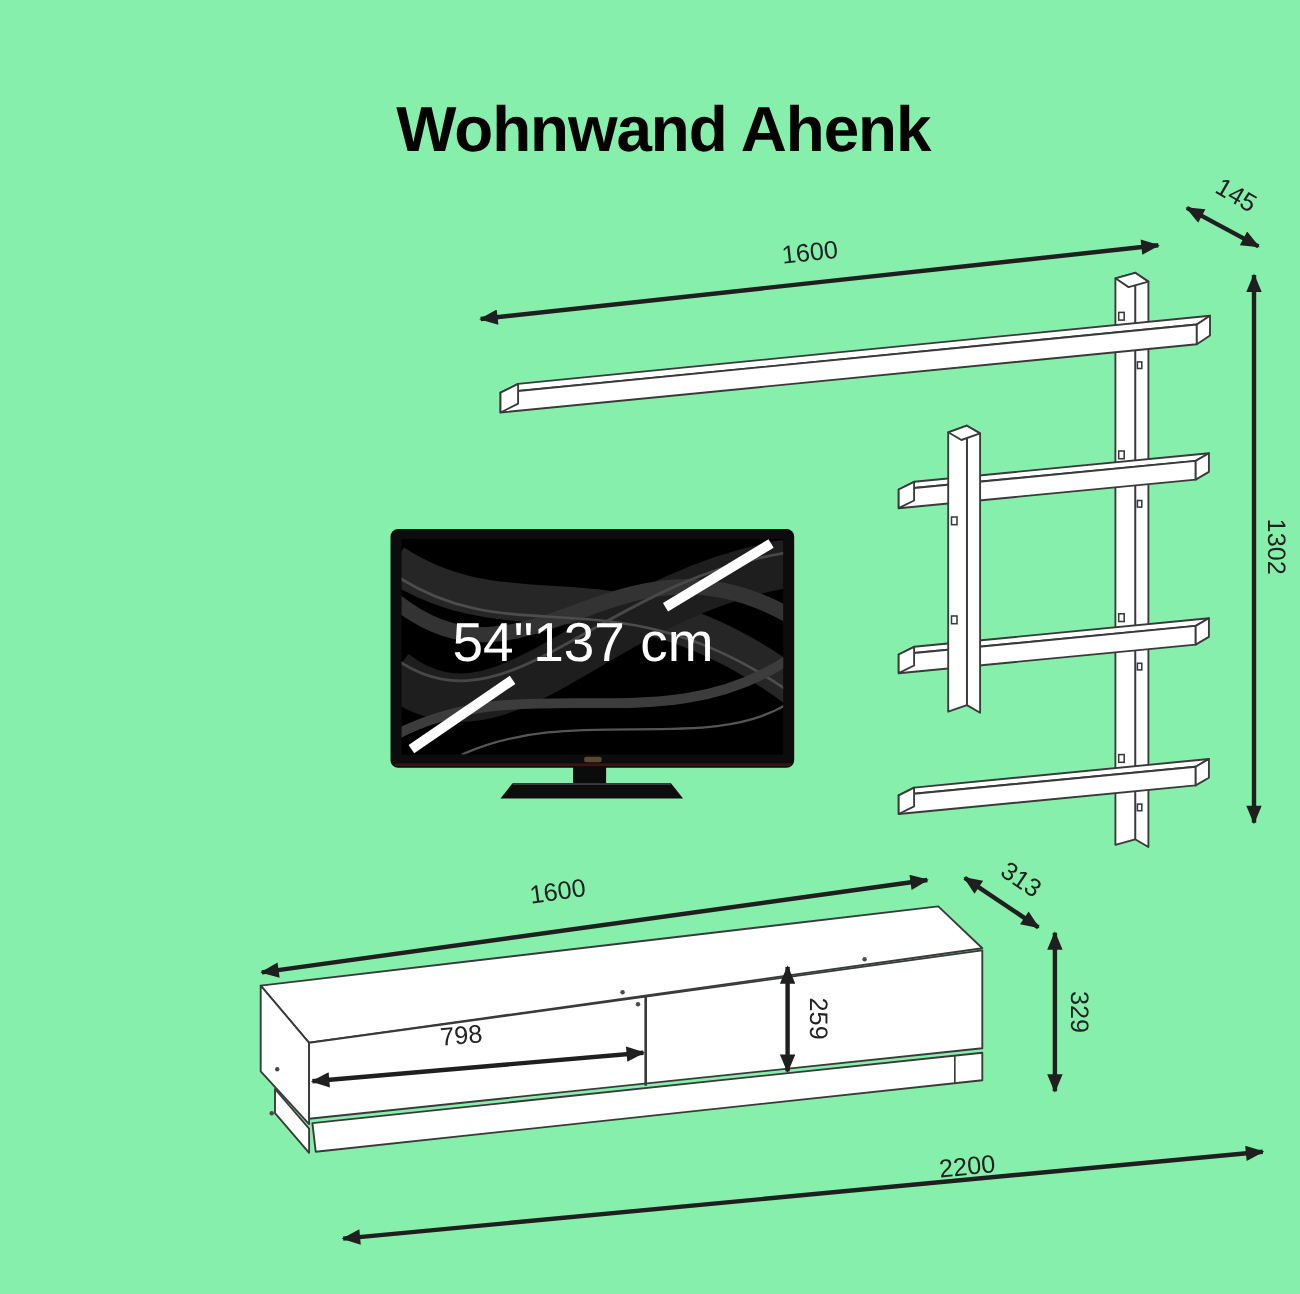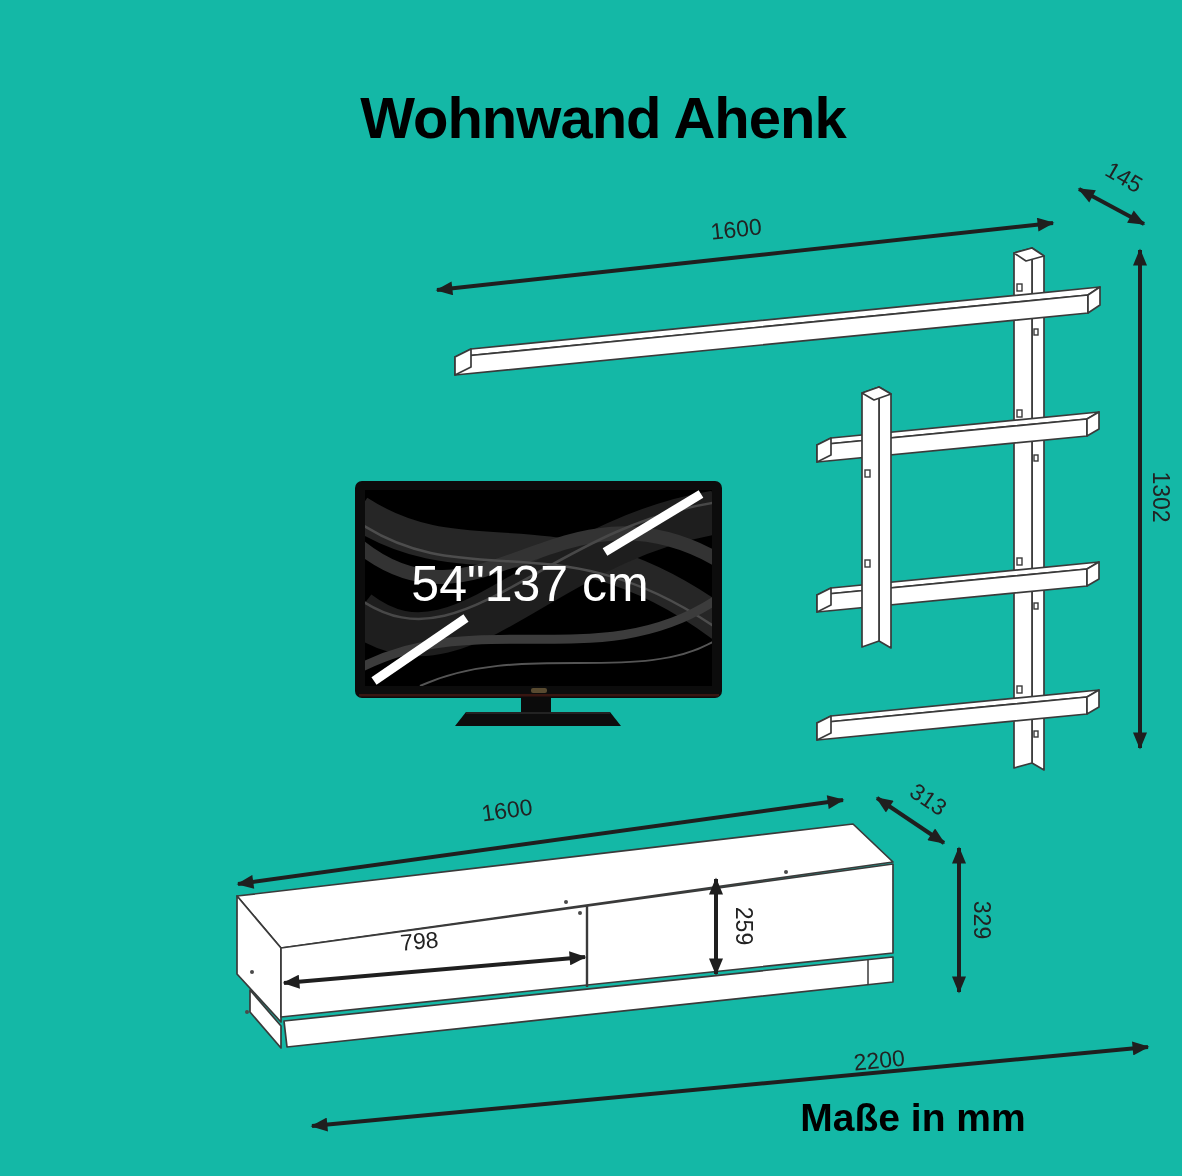--- a/index.html
+++ b/index.html
@@ -1,16 +1,16 @@
 <!DOCTYPE html>
 <html><head>
 <meta charset="utf-8">
 <style>
   html,body{margin:0;padding:0;background:#fff;}
-  #canvas{position:relative;width:1182px;height:1176px;background:#14b8a6;overflow:hidden;
+  #canvas{position:relative;width:1182px;height:1176px;background:#86efac;overflow:hidden;
           font-family:"Liberation Sans", sans-serif;text-decoration:underline;}
   .title{position:absolute;left:348px;top:84px;width:510px;text-align:center;
          font-size:58px;font-weight:bold;color:#000;letter-spacing:-1px;white-space:nowrap;}
   .footer{position:absolute;left:778px;top:1096px;width:270px;text-align:center;
           font-size:39px;font-weight:bold;color:#000;white-space:nowrap;}
   svg{position:absolute;left:0;top:0;}
   .board{fill:#ffffff;stroke:#3a3a3a;stroke-width:1.7;stroke-linejoin:round;}
   .edge{stroke:#3a3a3a;stroke-width:1.5;fill:none;}
   .hole{fill:none;stroke:#3a3a3a;stroke-width:1.4;}
   .dot{fill:#4a4a4a;}
@@ -165,14 +165,13 @@
         <line class="dim" x1="716" y1="879" x2="716" y2="974" marker-start="url(#arr)" marker-end="url(#arr)"></line>
         <text class="dimlabel" transform="translate(736,926) rotate(90)" text-anchor="middle">259</text>
       </g>
       <g>
         <line class="dim" x1="312" y1="1126" x2="1148" y2="1047" marker-start="url(#arr)" marker-end="url(#arr)"></line>
         <text class="dimlabel" transform="translate(880,1068) rotate(-5.5)" text-anchor="middle">2200</text>
       </g>
     </g>
   </svg>
 
-  <div class="footer">Maße in mm</div>
 </div>
 
 </body></html>

